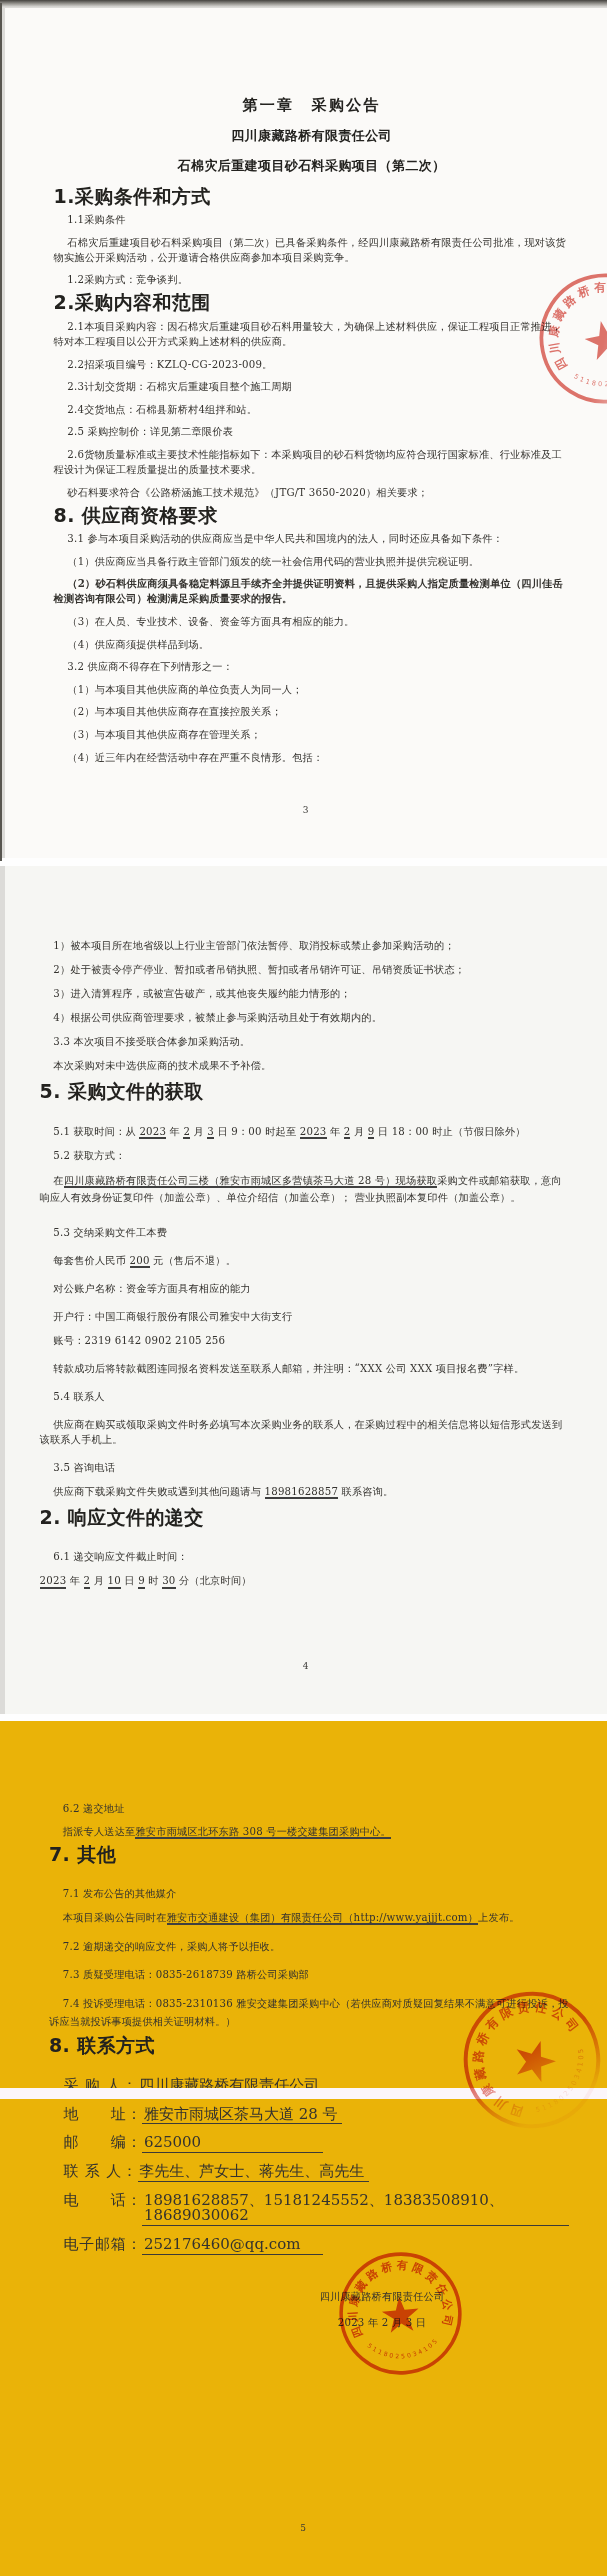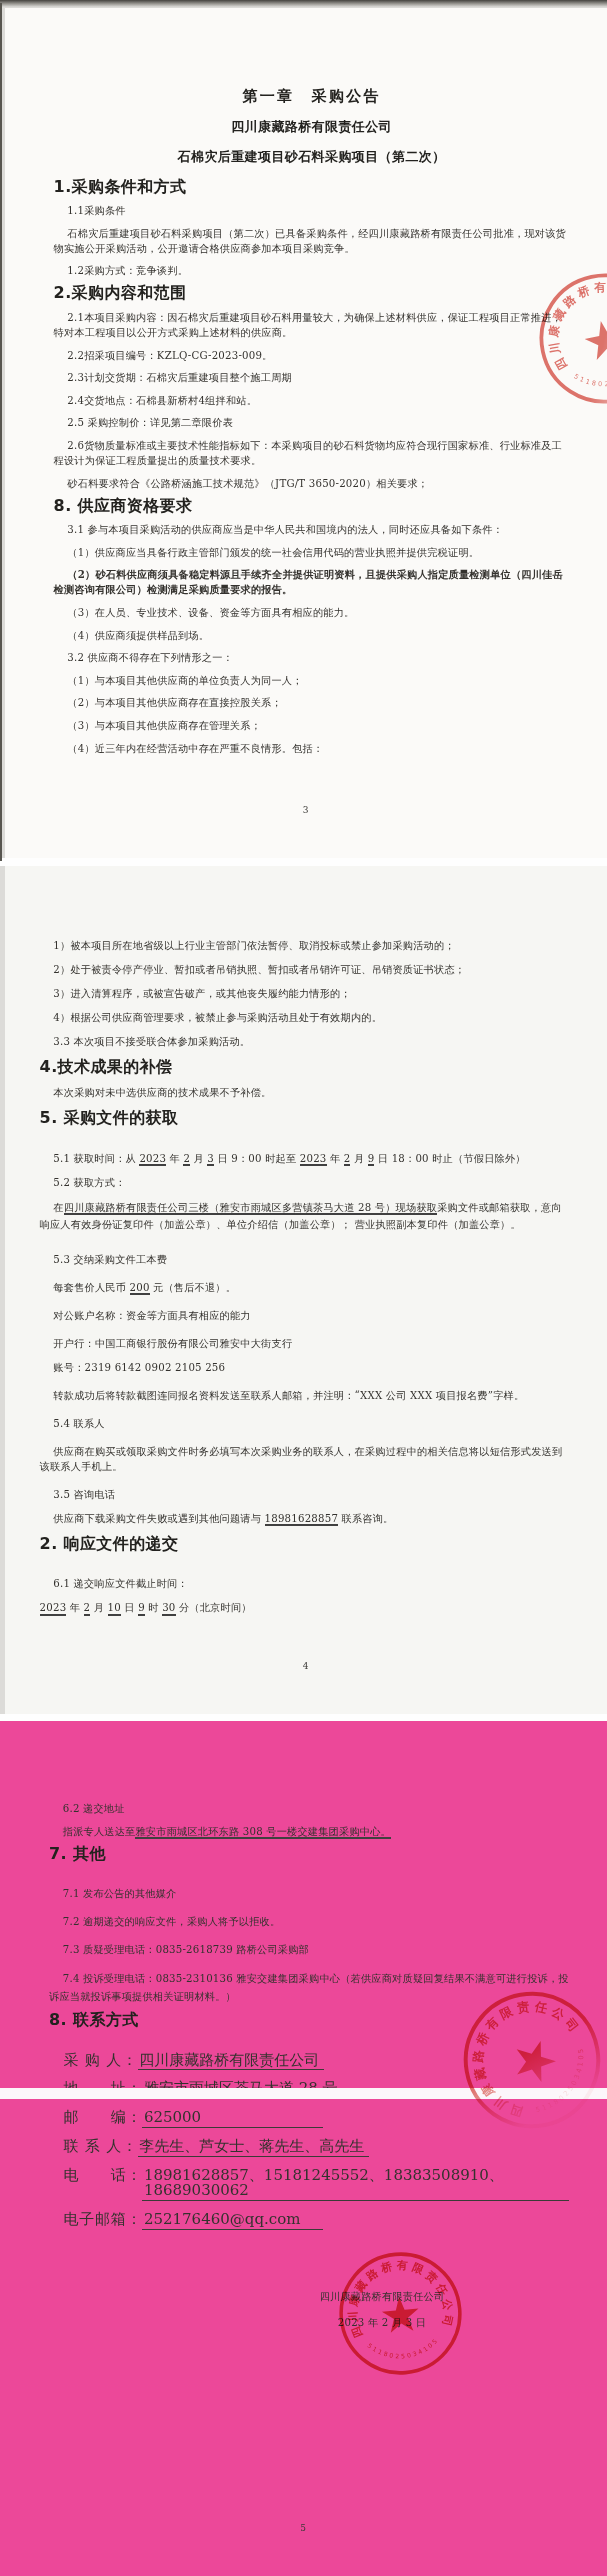--- a/index.html
+++ b/index.html
@@ -10,34 +10,34 @@
   .canvas{
     position:relative;width:607px;height:2576px;margin:0 auto;
     background:#dcdbd8;overflow:hidden;
     font-family:"DejaVu Serif","Liberation Serif",serif;
     color:var(--ink);
   }
   .scan-top-edge{position:absolute;top:0;left:0;width:100%;height:6.8px;z-index:5;
     background:linear-gradient(to bottom,#45433f,#9b9994 55%,rgba(215,214,211,0));}
   .scan-left-edge{position:absolute;top:3px;left:0;width:2.3px;height:858px;background:#57554f;z-index:5;}
   .page{position:absolute;box-sizing:border-box;overflow:hidden;}
-  .page-1{top:7.6px;left:4.6px;width:603px;height:850px;background:#fbfaf8;padding:0 38px 0 49px;}
+  .page-1{top:7.6px;left:4.6px;width:603px;height:850px;background:#fbfaf8;padding:9px 38px 0 49px;}
   .page-2{top:866px;left:4.6px;width:603px;height:848px;background:#f6f6f3;padding:0 38px 0 35px;}
-  .page-3{top:1721px;left:0;width:607px;height:855px;background:#ec4899;padding:0 38px 0 49px;}
+  .page-3{top:1721px;left:0;width:607px;height:855px;background:#eab308;padding:0 38px 0 49px;}
   .gap{position:absolute;left:0;width:607px;background:#fefefe;z-index:2;}
   .gap-1{top:858px;height:8.4px;}
   .gap-2{top:1714px;height:6.8px;}
   .seam{position:absolute;left:0;top:367px;width:100%;height:10.6px;background:#fcf6fa;}
 
   p{margin:7.6px 0 0 0;font-size:10.2px;line-height:15px;letter-spacing:0.2px;}
   .ind{text-indent:1.35em;}
   .b{font-weight:bold;}
   .u{border-bottom:2px solid #404040;padding-bottom:0.8px;}
   .hd{font-family:"DejaVu Sans","Liberation Sans",sans-serif;font-weight:bold;color:#23221f;
-      font-size:16px;line-height:18px;margin:6px 0 0 0;letter-spacing:0.4px;}
+      font-size:19px;line-height:18px;margin:6px 0 0 0;letter-spacing:0.4px;}
   .center{text-align:center;text-indent:0;}
 
   
   .chapter-title{margin-top:78px;font-size:15px;line-height:20px;letter-spacing:2.3px;}
   .company-line{margin-top:13px;font-size:13px;line-height:16.7px;font-weight:bold;}
   .project-line{margin-top:13.7px;font-size:13px;line-height:16.7px;font-weight:bold;}
   .h-first{margin-top:12px;}
 
   
   .page-2 p{margin-top:9px;}
@@ -132,21 +132,20 @@
 
   <div class="gap gap-1"></div>
 
   <div class="page page-2">
     <p class="ind push-2">1）被本项目所在地省级以上行业主管部门依法暂停、取消投标或禁止参加采购活动的；</p>
     <p class="ind">2）处于被责令停产停业、暂扣或者吊销执照、暂扣或者吊销许可证、吊销资质证书状态；</p>
     <p class="ind">3）进入清算程序，或被宣告破产，或其他丧失履约能力情形的；</p>
     <p class="ind">4）根据公司供应商管理要求，被禁止参与采购活动且处于有效期内的。</p>
     <p class="ind">3.3 本次项目不接受联合体参加采购活动。</p>
 
-    <p class="hd">4.技术成果的补偿</p>
     <p class="ind">本次采购对未中选供应商的技术成果不予补偿。</p>
 
     <p class="hd">5. 采购文件的获取</p>
     <p class="ind after-gap">
       <span>5.1 获取时间：从 </span><span class="u">2023</span><span> 年 </span><span class="u">2</span><span> 月 </span><span class="u">3</span><span> 日 9：00 时起至 </span><span class="u">2023</span><span> 年 </span><span class="u">2</span><span> 月 </span><span class="u">9</span><span> 日 18：00 时止（节假日除外）</span>
     </p>
     <p class="ind">5.2 获取方式：</p>
     <p class="ind loose">
       <span>在</span><span class="u">四川康藏路桥有限责任公司三楼（雅安市雨城区多营镇茶马大道 28 号）现场获取</span><span>采购文件或邮箱获取，意向响应人有效身份证复印件（加盖公章）、单位介绍信（加盖公章）； 营业执照副本复印件（加盖公章）。</span>
     </p>
@@ -181,20 +180,23 @@
   <div class="page page-3">
     <div class="seam"></div>
 
     <p class="ind push-3">6.2 递交地址</p>
     <p class="ind">
       <span>指派专人送达至</span><span class="u">雅安市雨城区北环东路 308 号一楼交建集团采购中心。</span>
     </p>
 
     <p class="hd">7. 其他</p>
     <p class="ind after-gap">7.1 发布公告的其他媒介</p>
+    <p class="ind loose">
+      <span>本项目采购公告同时在</span><span class="u">雅安市交通建设（集团）有限责任公司（http://www.yajjjt.com）</span><span>上发布。</span>
+    </p>
     <p class="ind mt-md">7.2 逾期递交的响应文件，采购人将予以拒收。</p>
     <p class="ind mt-md">7.3 质疑受理电话：0835-2618739 路桥公司采购部</p>
     <p class="ind mt-md loose">7.4 投诉受理电话：0835-2310136 雅安交建集团采购中心（若供应商对质疑回复结果不满意可进行投诉，投诉应当就投诉事项提供相关证明材料。）</p>
 
     <p class="hd">8. 联系方式</p>
 
     <div class="crow after-gap">
       <span class="clabel">采 购 人：</span>
         <span class="cvalue">四川康藏路桥有限责任公司</span>
     </div>

